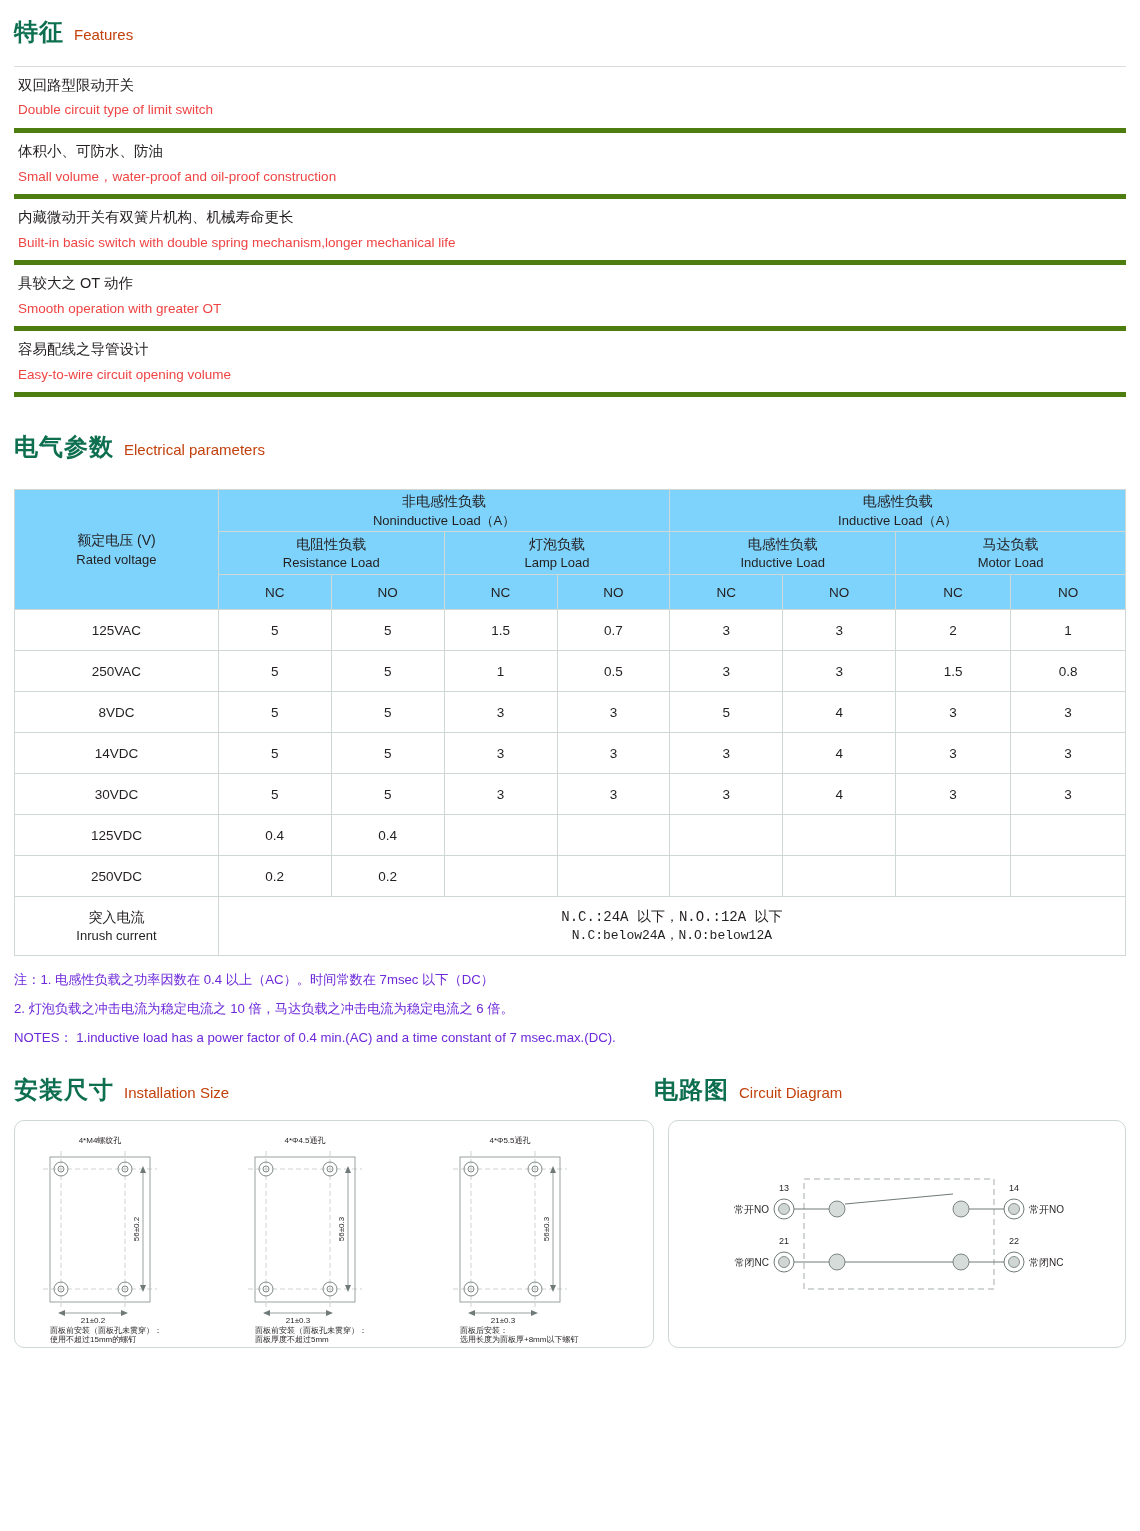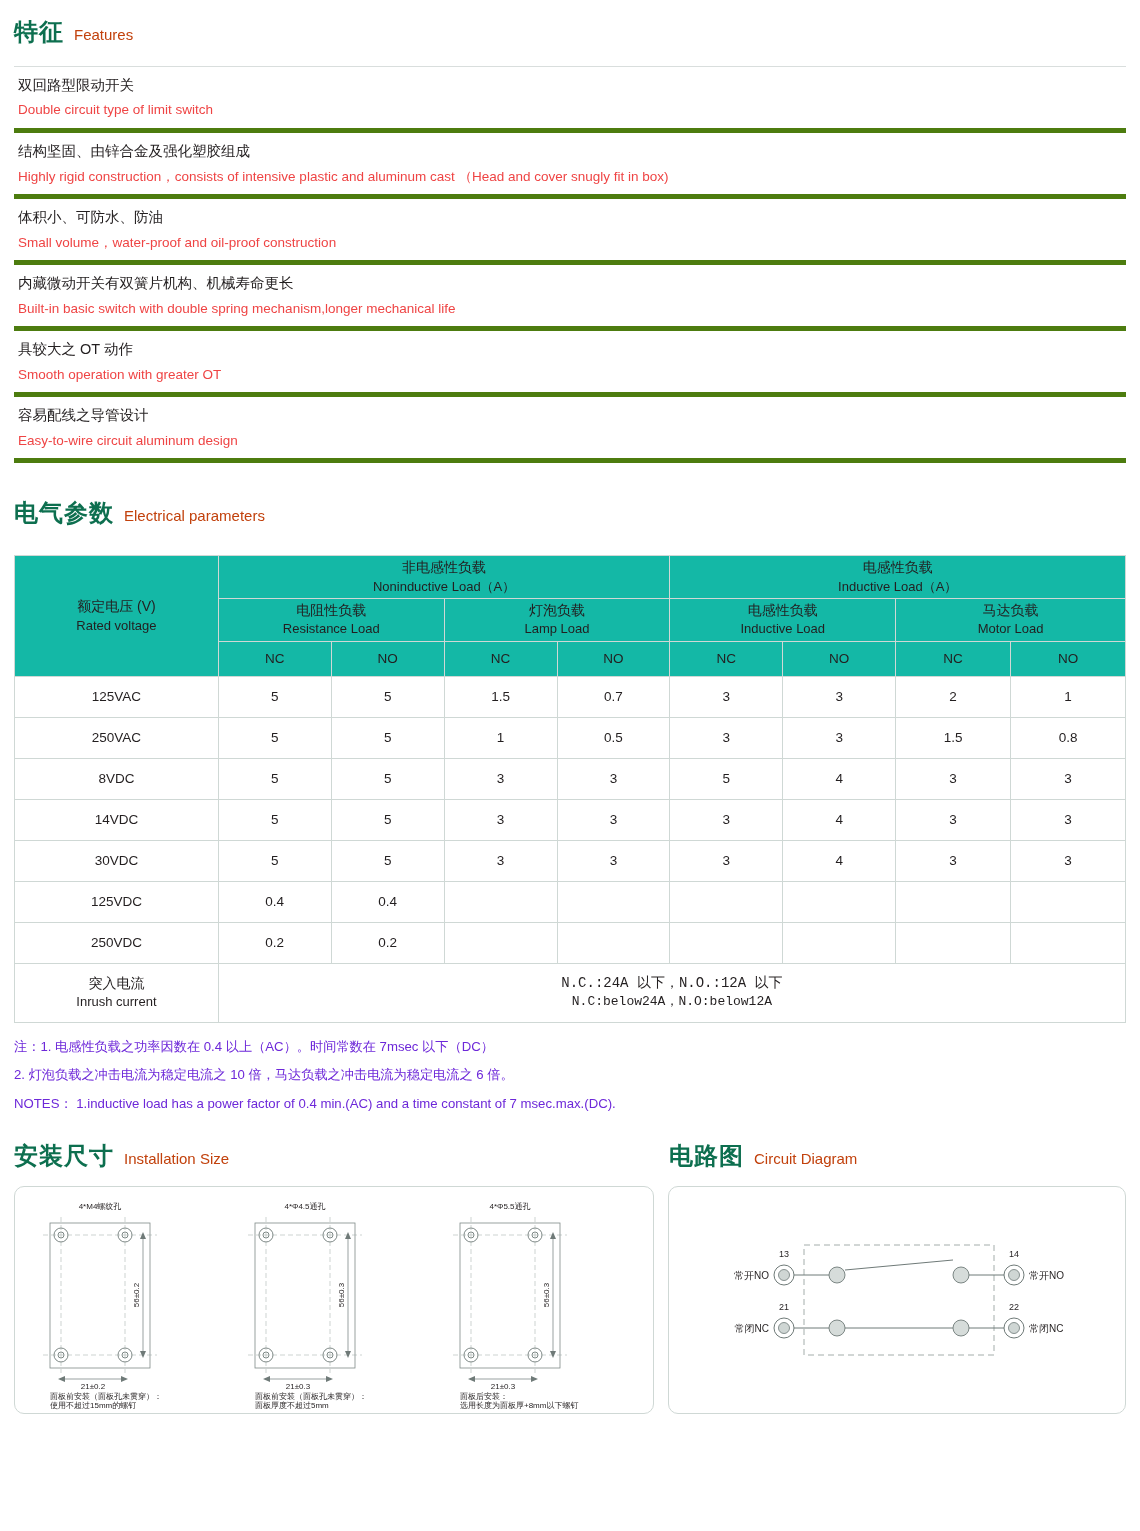--- a/index.html
+++ b/index.html
@@ -73,21 +73,21 @@
     width: 1112px;
     font-size: 13.5px;
   }
   table.elec td, table.elec th {
     border: 1px solid #cfd8d5;
     text-align: center;
     font-weight: normal;
     color: #231f20;
   }
   table.elec .hdr {
-    background: #14b8a6;
+    background: #7dd3fc;
   }
   .hdr-cn { font-size: 14px; display: block; line-height: 1.45; }
   .hdr-en { font-size: 13px; display: block; line-height: 1.45; }
   table.elec .volt-cell { height: 38px; }
   .elec-top-rule {
     border-top: 2px solid #1d7a5a;
   }
   .inrush-cell {
     padding: 8px 0;
     line-height: 1.6;
@@ -139,26 +139,20 @@
     <span class="cn">特征</span>
     <span class="en">Features</span>
   </div>
 
   <table class="features">
     <tbody>
       <tr>
         <td>
           <span class="feat-cn">双回路型限动开关</span>
           <span class="feat-en">Double circuit type of limit switch</span>
-        </td>
-      </tr>
-      <tr>
-        <td>
-          <span class="feat-cn">结构坚固、由锌合金及强化塑胶组成</span>
-          <span class="feat-en">Highly rigid construction，consists of intensive plastic and aluminum cast （Head and cover snugly fit in box)</span>
         </td>
       </tr>
       <tr>
         <td>
           <span class="feat-cn">体积小、可防水、防油</span>
           <span class="feat-en">Small volume，water-proof and oil-proof construction</span>
         </td>
       </tr>
       <tr>
         <td>
@@ -168,21 +162,21 @@
       </tr>
       <tr>
         <td>
           <span class="feat-cn">具较大之 OT 动作</span>
           <span class="feat-en">Smooth operation with greater OT</span>
         </td>
       </tr>
       <tr>
         <td>
           <span class="feat-cn">容易配线之导管设计</span>
-          <span class="feat-en">Easy-to-wire circuit aluminum design</span>
+          <span class="feat-en">Easy-to-wire circuit opening volume</span>
         </td>
       </tr>
     </tbody>
   </table>
 
   <div class="section-head" style="margin-top:34px;">
     <span class="cn">电气参数</span>
     <span class="en">Electrical parameters</span>
   </div>
 
@@ -345,21 +339,21 @@
   </div>
 
   <div class="bottom-heads">
     <div class="left">
       <div class="section-head">
         <span class="cn">安装尺寸</span>
         <span class="en">Installation Size</span>
       </div>
     </div>
     <div>
-      <div class="section-head" style="padding-left:0;margin-left:15px;">
+      <div class="section-head" style="padding-left:0;">
         <span class="cn">电路图</span>
         <span class="en">Circuit Diagram</span>
       </div>
     </div>
   </div>
 
   <div class="panels">
 
     <div class="panel install">
       <svg width="640" height="228" viewBox="0 0 640 228">

